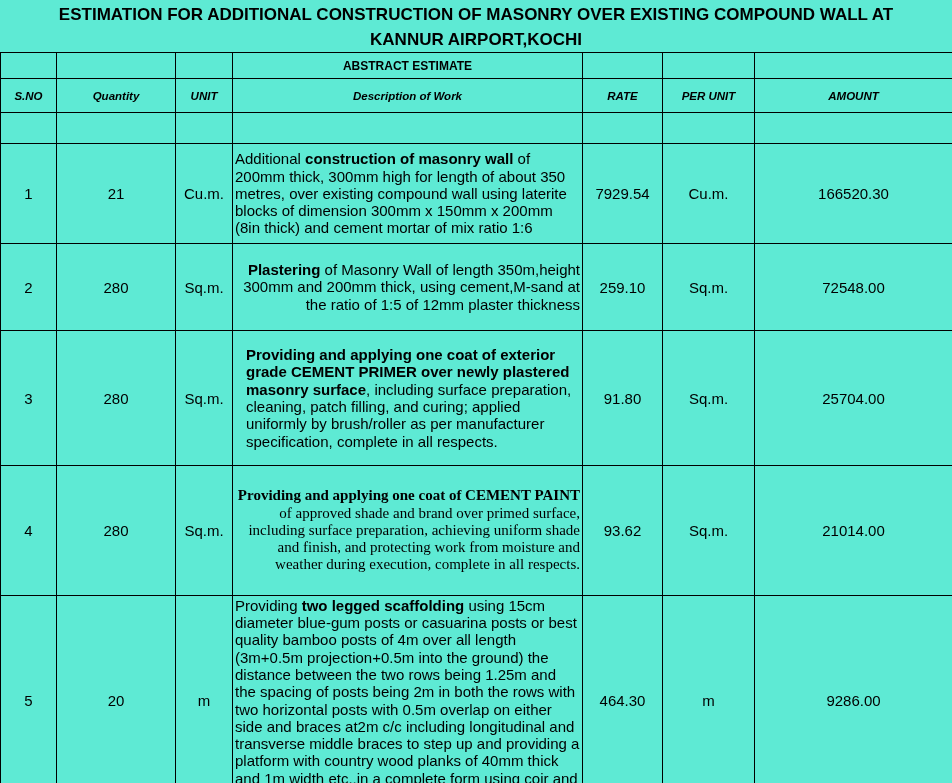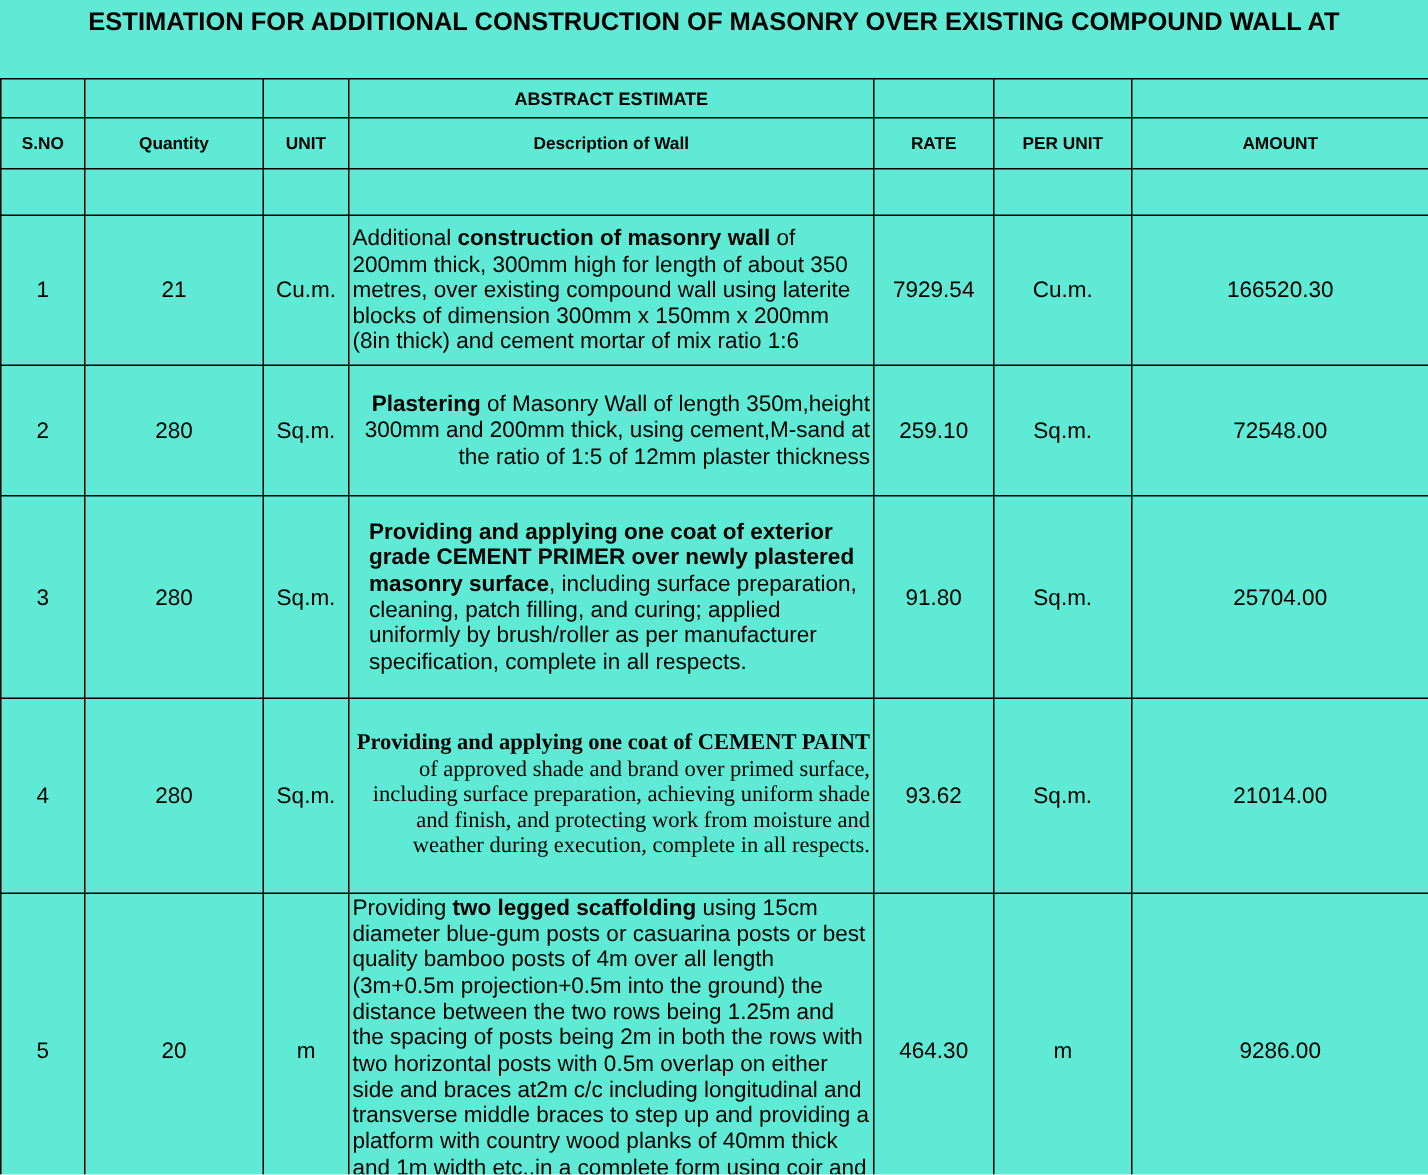--- a/index.html
+++ b/index.html
@@ -40,21 +40,21 @@
     vertical-align: middle;
     font-size: 15px;
     font-weight: normal;
     overflow: hidden;
   }
   tr.abstract-row { height: 26px; }
   tr.abstract-row td.subtitle-cell {
     font-weight: bold;
     font-size: 12px;
   }
-  tr.header-row { height: 34px; }
+  tr.header-row { height: 34px; font-style: italic; }
   tr.header-row th {
     font-weight: bold;
     font-size: 11.5px;
   }
   tr.spacer-row { height: 31px; }
   td.desc {
     text-align: left;
     font-size: 12.3px;
     line-height: 17.3px;
     padding: 6px 4px 6px 3px;
@@ -66,20 +66,21 @@
   tr.row-3 { height: 130px; }
   tr.row-4 { height: 210px; }
 </style>
 </head>
 <body>
 
 <div class="page">
 
   <div class="doc-title">
     <div>ESTIMATION FOR ADDITIONAL CONSTRUCTION OF MASONRY OVER EXISTING COMPOUND WALL AT</div>
+    <div>KANNUR AIRPORT,KOCHI</div>
   </div>
 
   <table class="estimate">
     <colgroup>
       <col style="width:56px">
       <col style="width:119px">
       <col style="width:57px">
       <col style="width:350px">
       <col style="width:80px">
       <col style="width:92px">
@@ -92,21 +93,21 @@
         <td></td>
         <td class="subtitle-cell">ABSTRACT ESTIMATE</td>
         <td></td>
         <td></td>
         <td></td>
       </tr>
       <tr class="header-row">
         <th>S.NO</th>
         <th>Quantity</th>
         <th>UNIT</th>
-        <th>Description of Wall</th>
+        <th>Description of Work</th>
         <th>RATE</th>
         <th>PER UNIT</th>
         <th>AMOUNT</th>
       </tr>
       <tr class="spacer-row">
         <td></td>
         <td></td>
         <td></td>
         <td></td>
         <td></td>

